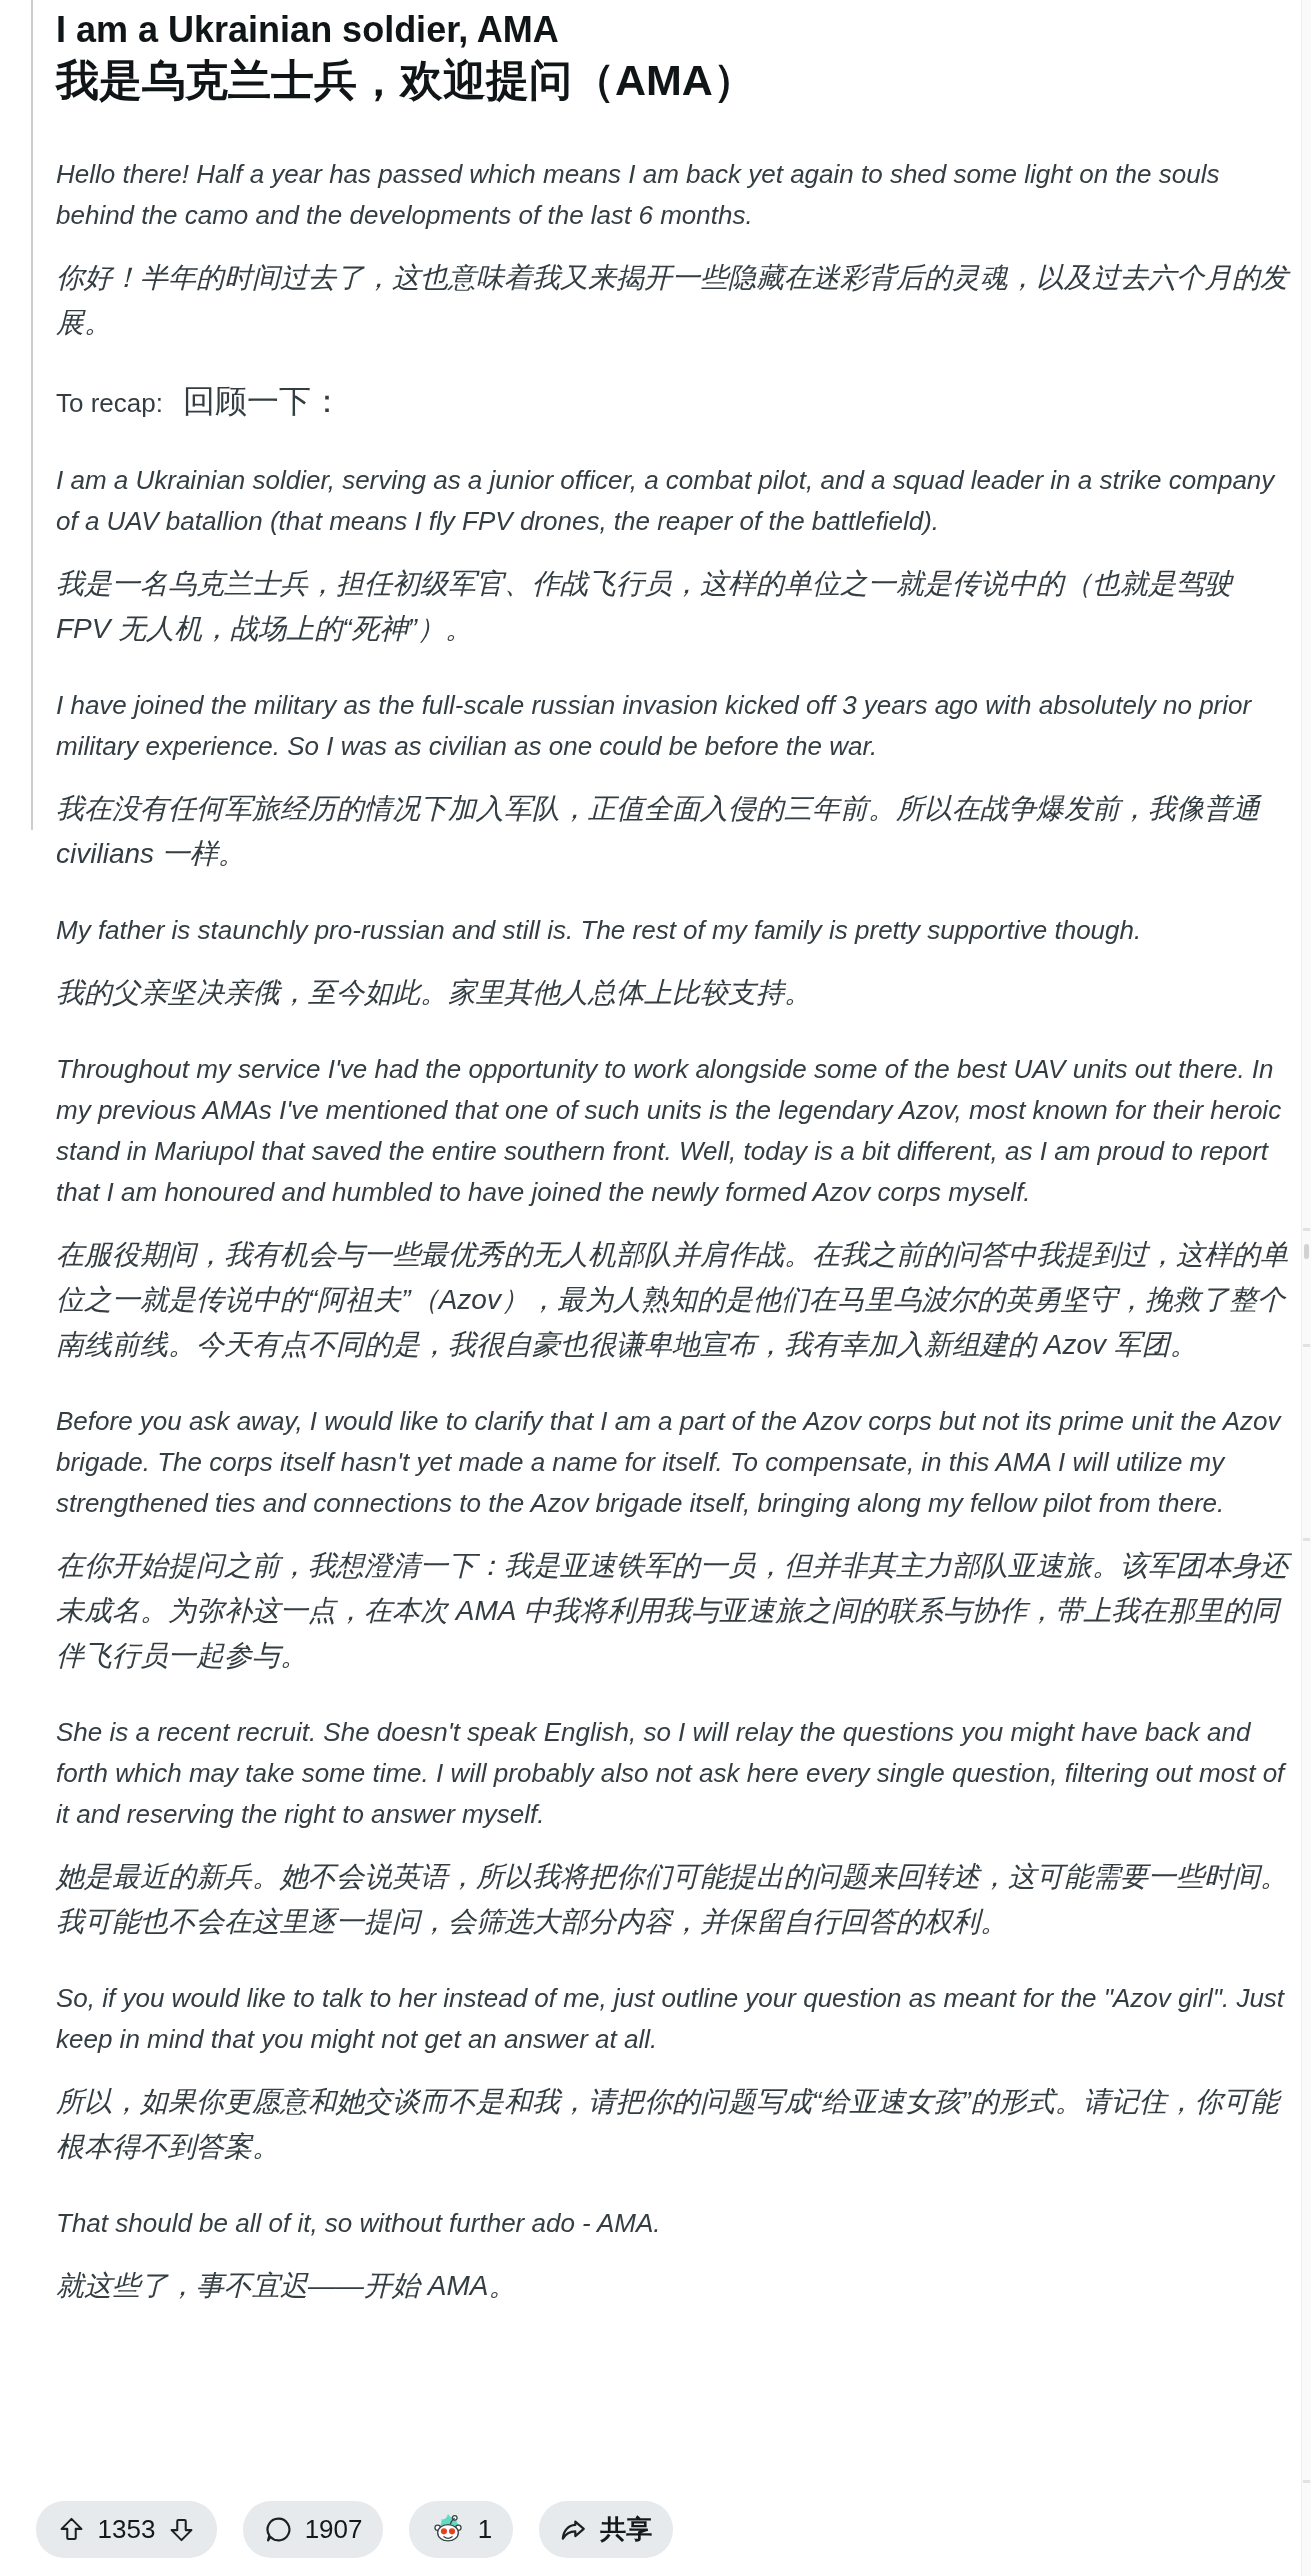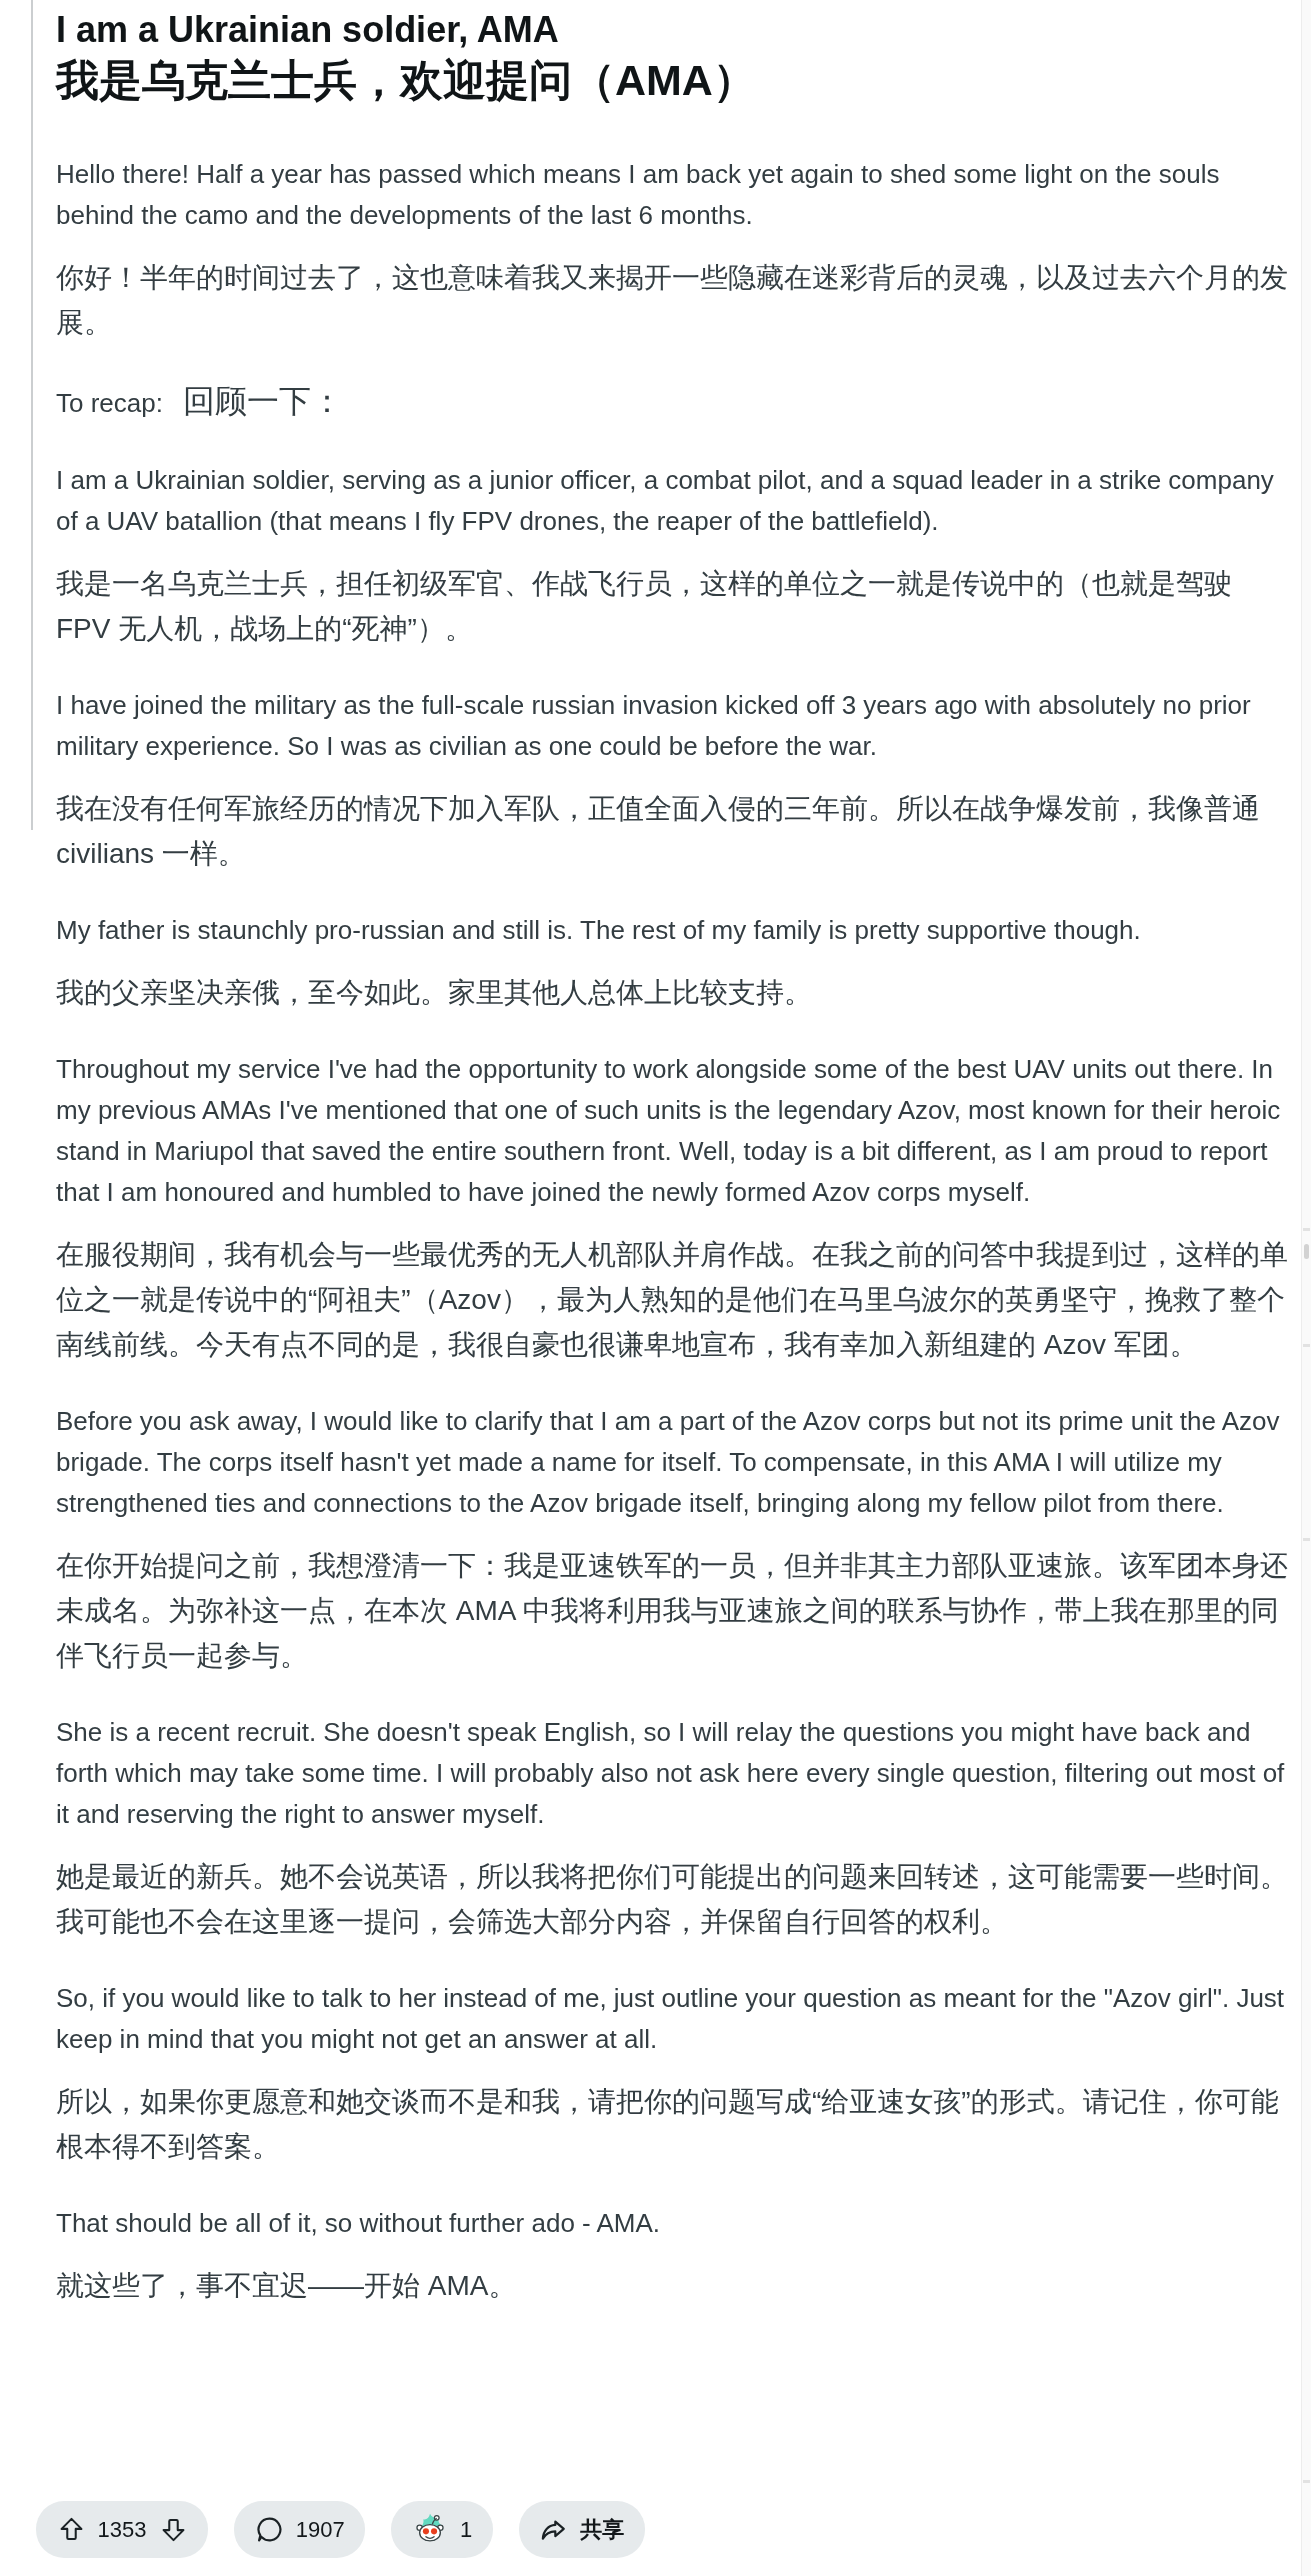--- a/index.html
+++ b/index.html
@@ -8,30 +8,30 @@
     background:#ffffff;
     font-family:"Liberation Sans","DejaVu Sans",sans-serif;
     color:#333D42;
   }
   .left-divider{position:absolute;left:31px;top:0;width:1.7px;height:830px;background:#CBCED0;}
   .content{position:absolute;left:56px;top:6.9px;width:1234px;}
   .title-en{font-size:36px;line-height:45px;font-weight:700;color:#101517;margin:0;}
   .title-zh{font-size:43px;line-height:57px;font-weight:700;color:#101517;margin:0 0 45px 0;}
   p.en{font-size:26px;line-height:41px;margin:0;}
   p.zh{font-size:28px;line-height:45px;margin:19px 0 0 0;}
-  .block{margin:0 0 34px 0;}
+  .block{margin:0 0 34px 0;font-style:italic;}
   .part3{font-size:26px;line-height:41px;margin:0 0 26px 0;}
   .recap{font-size:26px;line-height:45px;margin:0 0 34px 0;}
   .recap .zh-inline{font-size:32px;margin-left:20px;font-family:Liberation Serif, serif;}
   
   .action-bar{position:absolute;left:36px;top:2501px;display:flex;align-items:center;gap:26px;}
   .pill{
     height:57px;border-radius:28px;background:#E6EAEC;
     display:flex;align-items:center;gap:12px;padding:0 20.6px;
-    font-size:22px;font-weight:500;color:#13181B;cursor:pointer;border:none;justify-content:space-between;
+    font-size:26px;font-weight:500;color:#13181B;cursor:pointer;border:none;justify-content:space-between;
   }
   .pill svg{display:block;}
   .count{font-weight:500;}
   .share-label{font-weight:700;}
   
   .sb-track{position:absolute;right:0;top:0;width:10.3px;height:2576px;background:#FAFAFA;border-left:0.9px solid #EDEDED;}
   .sb-thumb{position:absolute;right:2.6px;top:1244px;width:5.1px;height:15.4px;background:#D2D2D2;border-radius:2.6px;}
   .sb-tick{position:absolute;right:1.7px;width:6.9px;height:2.6px;background:#E2E2E2;}
 </style>
 </head>

